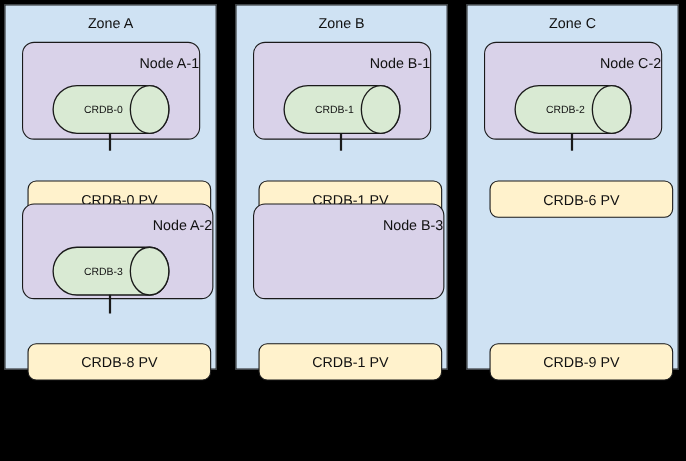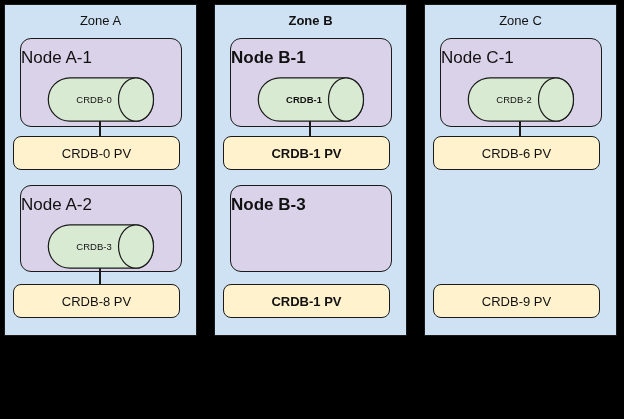--- a/index.html
+++ b/index.html
@@ -19,48 +19,48 @@
   }
   .zone {
     position: absolute;
     top: 4px;
     width: 191px;
     height: 330px;
     background: #cfe2f3;
     border: 1px solid #1a1a1a;
   }
   .zone-a { left: 4px; }
-  .zone-b { left: 214px; font-weight: bold; }
+  .zone-b { left: 214px; }
   .zone-c { left: 424px; }
   .zone-label {
     position: absolute;
     top: 8px;
     left: 0;
     width: 100%;
     text-align: center;
     font-size: 13px;
     line-height: 16px;
   }
   .node {
     position: absolute;
     left: 15px;
     width: 160px;
     background: #d9d2e9;
     border: 1px solid #1a1a1a;
     border-radius: 11px;
   }
   .node-r1 { top: 33px; height: 87px; }
-  .node-r2 { top: 180px; height: 85px; }
+  .node-r2 { top: 180px; height: 85px; padding-left: 12px; }
   .node-label {
     position: absolute;
     top: 11px;
     left: 0;
     width: 100%;
-    text-align: left;
-    font-size: 17px;
+    text-align: right;
+    font-size: 13px;
     line-height: 16px;
   }
   .pod {
     position: absolute;
     left: 27px;
     top: 38px;
     width: 107px;
     height: 45px;
     overflow: visible;
   }
@@ -78,30 +78,31 @@
   .connector {
     position: absolute;
     left: 94px;
     width: 2px;
     background: #1a1a1a;
   }
   .c-r1 { top: 116px; height: 16px; }
   .c-r2 { top: 263px; height: 17px; }
   .pv {
     position: absolute;
-    left: 8px;
+    left: 20px;
     width: 165px;
     height: 32px;
     background: #fff2cc;
     border: 1px solid #1a1a1a;
     border-radius: 8px;
     display: flex;
     align-items: center;
     justify-content: center;
     font-size: 13px;
+    margin-top: 28px;
   }
   .pv-r1 { top: 131px; }
   .pv-r2 { top: 279px; }
 </style>
 </head>
 <body>
 
 <div class="diagram">
 
   <section class="zone zone-a">
@@ -147,21 +148,21 @@
     <div class="node node-r2">
       <div class="node-label">Node B-3</div>
     </div>
     <div class="pv pv-r2">CRDB-1 PV</div>
   </section>
 
   <section class="zone zone-c">
     <div class="zone-label">Zone C</div>
 
     <div class="node node-r1">
-      <div class="node-label">Node C-1</div>
+      <div class="node-label">Node C-2</div>
       <svg class="pod" viewBox="0 0 107 45">
         <path class="pod-shape" d="M 22 0.8 L 88 0.8 A 17.5 21.7 0 0 1 88 44.2 L 22 44.2 A 21.7 21.7 0 0 1 22 0.8 Z"></path>
         <ellipse class="pod-shape" cx="88" cy="22.5" rx="17.5" ry="21.7"></ellipse>
         <text class="pod-text" x="46" y="26">CRDB-2</text>
       </svg>
     </div>
     <div class="connector c-r1"></div>
     <div class="pv pv-r1">CRDB-6 PV</div>
 
     <div class="pv pv-r2">CRDB-9 PV</div>

